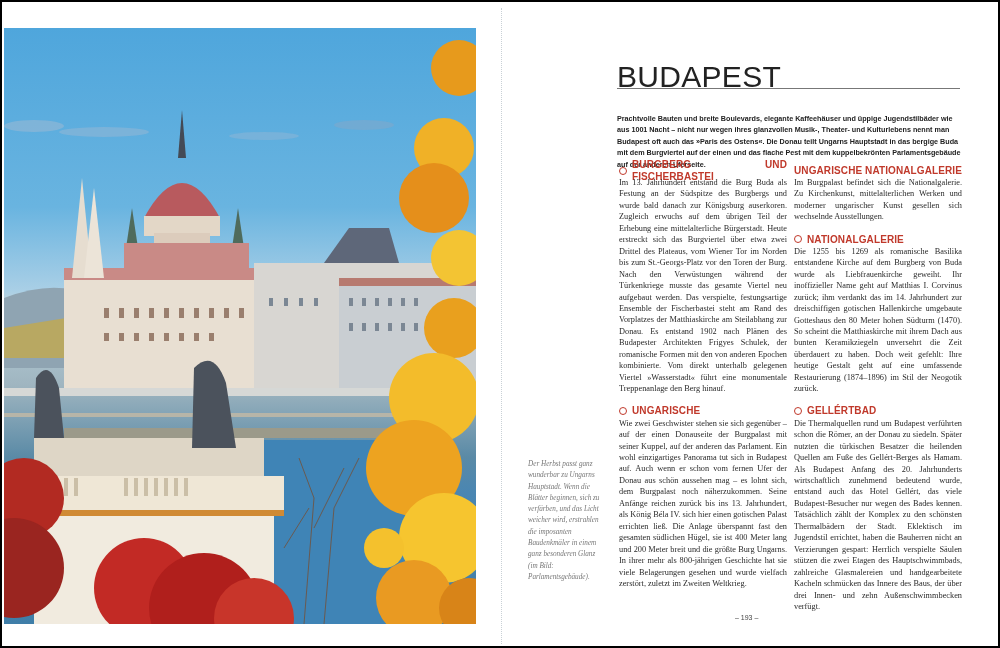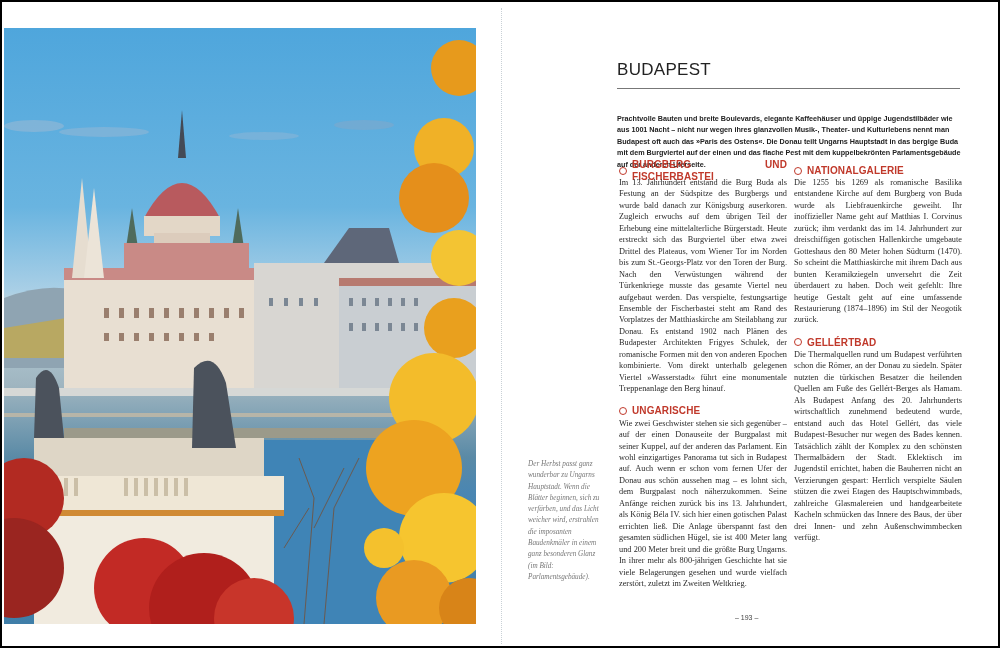--- a/index.html
+++ b/index.html
@@ -15,21 +15,21 @@
     background: linear-gradient(180deg, #4fa6dc 0%, #69b4e0 30%, #a9cfe6 44%, #bcd4de 46%, #9fb5c0 60%, #5a8aa6 72%, #4a86b2 78%, #3f7ea8 100%);
   }
   .photo svg { position: absolute; left: 0; top: 0; }
   .gutter-line {
     position: absolute; left: 499px; top: 6px; width: 0; height: 636px;
     border-left: 1px dotted #c9d1d6;
   }
   
   .title {
     position: absolute; left: 615px; top: 58px;
-    font-family: "Liberation Sans", sans-serif; font-size: 17px; letter-spacing: 0.3px;
+    font-family: "Liberation Sans", sans-serif; font-size: 30px; letter-spacing: 0.3px;
     color: #222; font-weight: 400;
   }
   .title-rule {
     position: absolute; left: 615px; top: 86px; width: 343px; height: 1px; background: #777;
   }
   .intro {
     position: absolute; left: 615px; top: 111px; width: 345px;
     font-family: "Liberation Sans", sans-serif; font-size: 7.2px; line-height: 11.4px;
     font-weight: 700; color: #222;
   }
@@ -208,20 +208,26 @@
         <span class="ring"></span>
         <span>UNGARISCHE</span>
       </div>
       <p>Wie zwei Geschwister stehen sie sich gegenüber – auf der einen Donauseite der Burgpalast mit seiner Kuppel, auf der anderen das Parlament. Ein wohl einzigartiges Panorama tut sich in Budapest auf. Auch wenn er schon vom fernen Ufer der Donau aus schön aussehen mag – es lohnt sich, dem Burgpalast noch näherzukommen. Seine Anfänge reichen zurück bis ins 13. Jahrhundert, als König Béla IV. sich hier einen gotischen Palast errichten ließ. Die Anlage überspannt fast den gesamten südlichen Hügel, sie ist 400 Meter lang und 200 Meter breit und die größte Burg Ungarns. In ihrer mehr als 800-jährigen Geschichte hat sie viele Belagerungen gesehen und wurde vielfach zerstört, zuletzt im Zweiten Weltkrieg.</p>
     </div>
   </div>
 
   <div class="col col-right">
     <div class="section">
       <div class="heading">
+        <span>UNGARISCHE NATIONALGALERIE</span>
+      </div>
+      <p>Im Burgpalast befindet sich die Nationalgalerie. Zu Kirchenkunst, mittelalterlichen Werken und moderner ungarischer Kunst gesellen sich wechselnde Ausstellungen.</p>
+    </div>
+    <div class="section">
+      <div class="heading">
         <span class="ring"></span>
         <span>NATIONALGALERIE</span>
       </div>
       <p>Die 1255 bis 1269 als romanische Basilika entstandene Kirche auf dem Burgberg von Buda wurde als Liebfrauenkirche geweiht. Ihr inoffizieller Name geht auf Matthias I. Corvinus zurück; ihm verdankt das im 14. Jahrhundert zur dreischiffigen gotischen Hallenkirche umgebaute Gotteshaus den 80 Meter hohen Südturm (1470). So scheint die Matthiaskirche mit ihrem Dach aus bunten Keramikziegeln unversehrt die Zeit überdauert zu haben. Doch weit gefehlt: Ihre heutige Gestalt geht auf eine umfassende Restaurierung (1874–1896) im Stil der Neogotik zurück.</p>
     </div>
     <div class="section">
       <div class="heading">
         <span class="ring"></span>
         <span>GELLÉRTBAD</span>
       </div>

